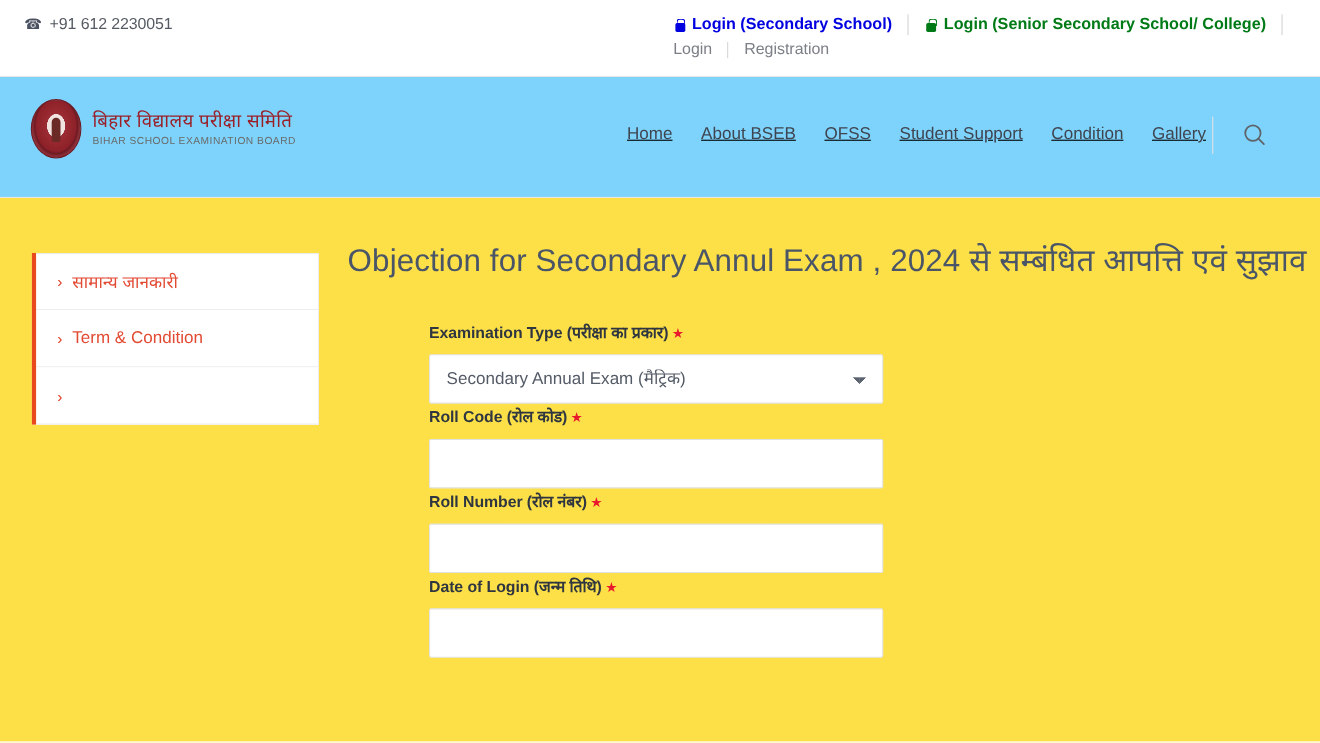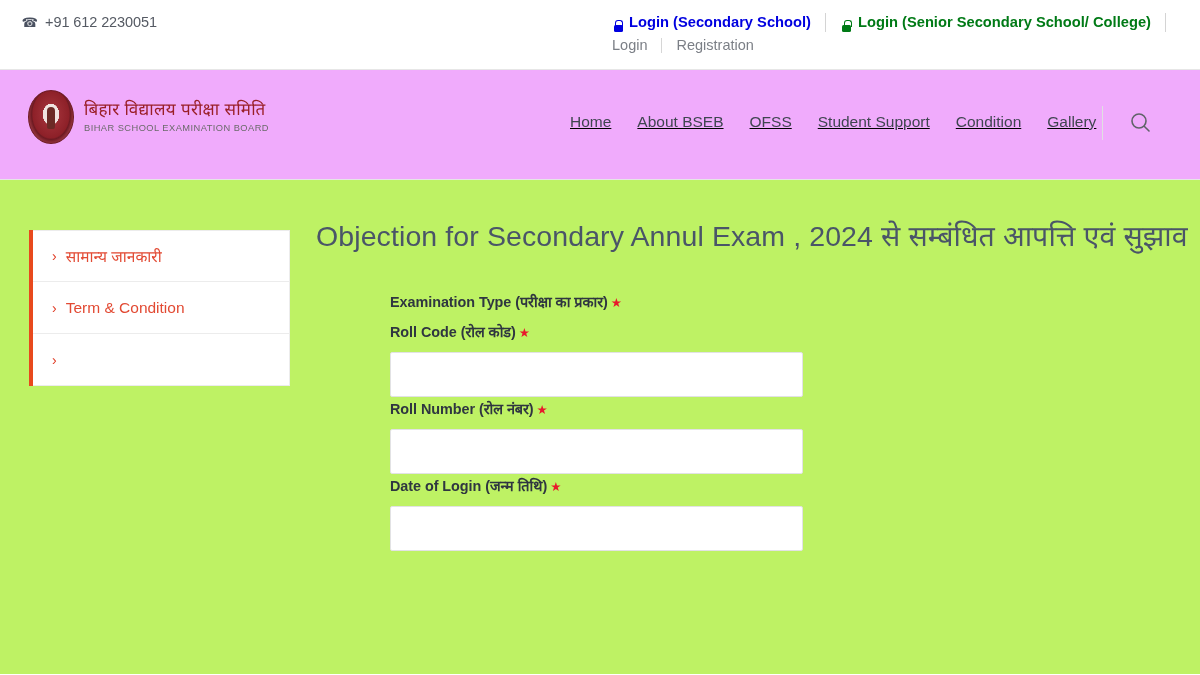--- a/index.html
+++ b/index.html
@@ -40,21 +40,21 @@
   .login-group {
     position: absolute;
     left: 612px;
     top: 13px;
     display: flex;
     align-items: flex-start;
     gap: 0;
   }
   .login-pill {
     display: flex;
-    align-items: flex-end;
+    align-items: center;
     gap: 7px;
     font-size: 14.7px;
     font-weight: bold;
     white-space: nowrap;
     padding-right: 14px;
     border-right: 1px solid #d4d4d4;
     line-height: 19px;
   }
   .login-pill.second { padding-left: 15px; }
   .lock {
@@ -96,21 +96,21 @@
     height: 15px;
     background: #d6d6d6;
     margin: 0 14px;
   }
 
   
   .header {
     position: relative;
     height: 110px;
     border-bottom: 1px solid #e6e6e6;
-    background: #f0abfc;
+    background: #7dd3fc;
   }
   .brand {
     position: absolute;
     left: 28px;
     top: 20px;
     display: flex;
     align-items: center;
     gap: 10px;
   }
   .seal {
@@ -179,21 +179,21 @@
     width: 26px;
     height: 26px;
     cursor: pointer;
   }
   .search-btn svg { display: block; }
 
   
   .page {
     position: relative;
     height: 494px;
-    background: #bef264;
+    background: #fde047;
   }
 
   .page-title {
     position: absolute;
     left: 316px;
     top: 36px;
     font-size: 28.5px;
     color: #4a5568;
     font-weight: normal;
     white-space: nowrap;
@@ -358,20 +358,23 @@
       <span class="side-chev">›</span>
     </div>
   </div>
 
   <form class="form">
 
     <div class="field">
       <div class="field-label">
         <span>Examination Type (परीक्षा का प्रकार)</span><span class="req">★</span>
       </div>
+      <select class="ctl">
+        <option>Secondary Annual Exam (मैट्रिक)</option>
+      </select>
     </div>
 
     <div class="field">
       <div class="field-label">
         <span>Roll Code (रोल कोड)</span><span class="req">★</span>
       </div>
       <input class="ctl" type="text" placeholder="" style="">
     </div>
 
     <div class="field">

